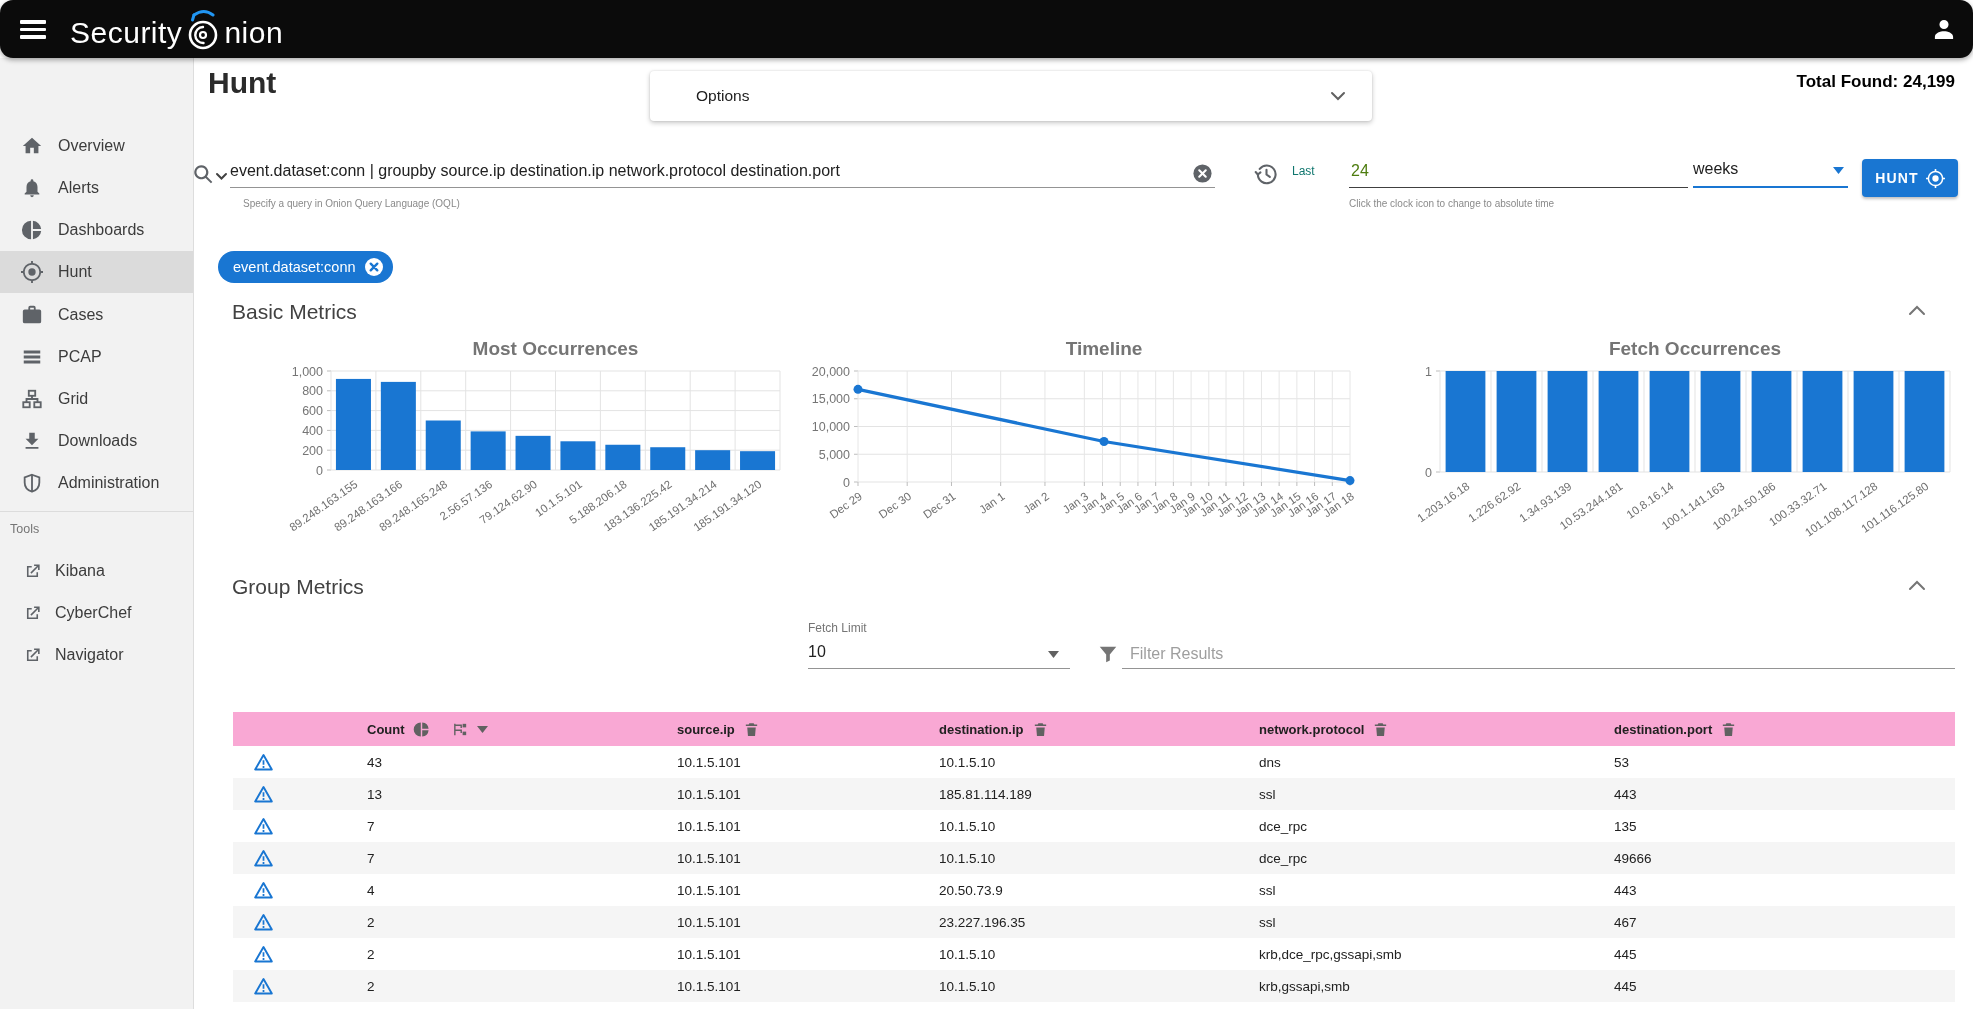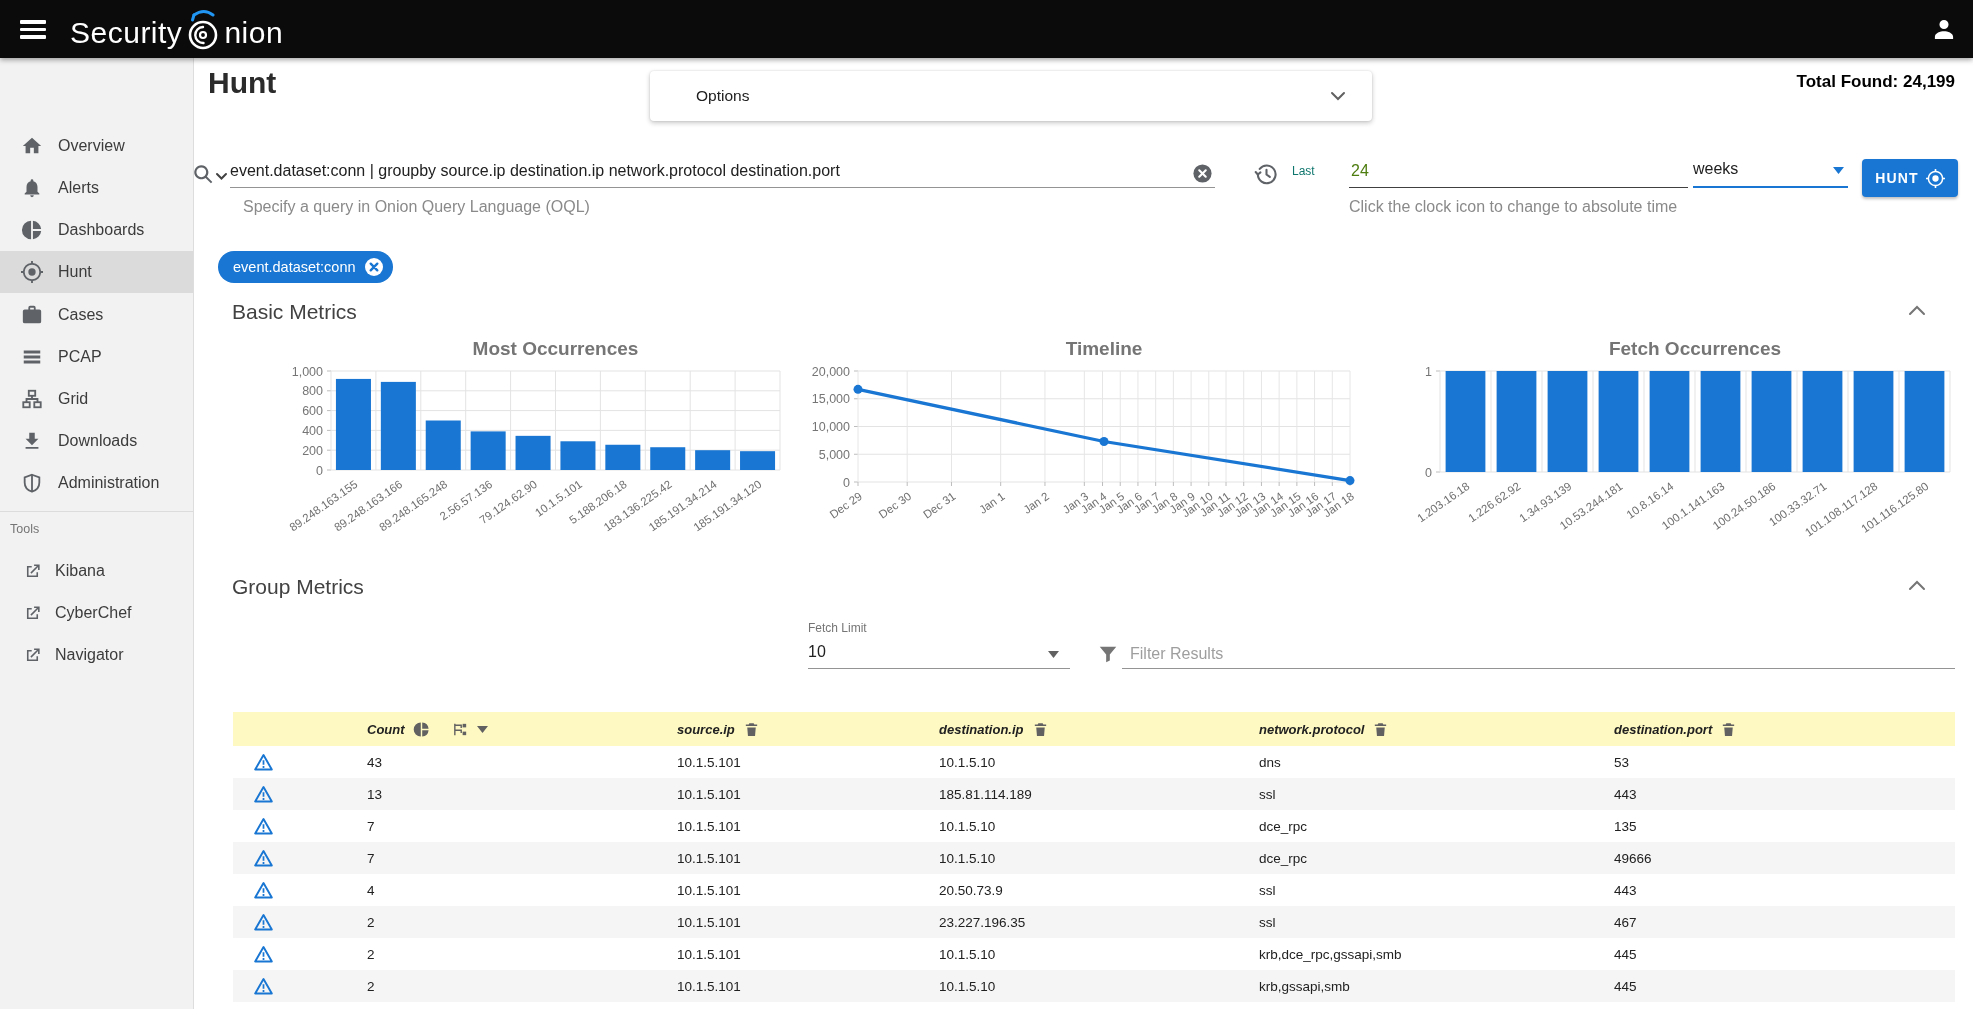--- a/index.html
+++ b/index.html
@@ -1,20 +1,20 @@
 <!DOCTYPE html>
 <html style="--accent: #1976d2;"><head>
 <meta charset="utf-8">
 <style>
   html,body{margin:0;padding:0;background:#fff;}
   .screen{position:relative;width:1973px;height:1009px;background:#fff;overflow:hidden;
           font-family:"Liberation Sans",sans-serif;color:#212121;}
   
   .topbar{position:absolute;left:0;top:0;width:1973px;height:58px;background:#0b0b0b;
-          box-shadow:0 2px 5px rgba(0,0,0,.35);z-index:20;display:flex;align-items:center;}
+          box-shadow:0 2px 5px rgba(0,0,0,.35);z-index:20;display:flex;align-items:center;border-radius:13px;}
   .hamburger{position:absolute;left:20px;top:16px;width:26px;height:26px;cursor:pointer;}
   .hamburger div{height:3.4px;background:#fff;margin:4.2px 0;border-radius:1px;}
   .logo{position:absolute;left:70px;top:9px;display:flex;align-items:flex-end;color:#fff;
         font-size:30px;letter-spacing:.5px;}
   .logo .lg-txt{line-height:40px;}
   .account{position:absolute;right:16px;top:16px;width:26px;height:26px;}
   
   .sidebar{position:absolute;left:0;top:58px;width:193px;height:951px;background:#f2f2f2;
            border-right:1px solid #ddd;}
   .sb-item{position:absolute;left:0;width:193px;height:42px;display:flex;align-items:center;cursor:pointer;}
@@ -35,21 +35,21 @@
   .options-card .opt-lbl{margin-left:46px;font-size:15.5px;color:#212121;}
   .options-card .chev{position:absolute;right:26px;top:20px;}
   .total-found{position:absolute;right:18px;top:72px;font-size:17px;font-weight:bold;color:#000;}
   
   .q-search-ico{position:absolute;left:191px;top:162px;color:#5f6368;}
   .q-caret{position:absolute;left:215px;top:172px;color:#424242;cursor:pointer;}
   .q-input{position:absolute;left:230px;top:158px;width:985px;height:30px;border:none;outline:none;
       border-bottom:1px solid #949494;font-family:"Liberation Sans",sans-serif;font-size:16px;color:#212121;
       padding:0 34px 4px 0;background:transparent;box-sizing:border-box;}
   .q-clear{position:absolute;left:1192px;top:163px;cursor:pointer;}
-  .hint{position:absolute;font-size:16px;color:#8a8a8a;}
+  .hint{position:absolute;font-size:10px;color:#8a8a8a;}
   .hist-ico{position:absolute;left:1254px;top:162px;color:#5f6368;cursor:pointer;}
   .last-lbl{position:absolute;left:1292px;top:164px;font-size:12px;color:#0f766e;}
   .dur-input{position:absolute;left:1349px;top:158px;width:339px;height:30px;border:none;outline:none;
       border-bottom:1px solid #404040;font-family:"Liberation Sans",sans-serif;font-size:16px;color:#4d7c0f;
       background:transparent;box-sizing:border-box;padding:0 0 4px 2px;}
   .unit-select{position:absolute;left:1693px;top:158px;width:155px;height:30px;border-bottom:2px solid var(--accent);
       font-size:16px;color:#212121;cursor:pointer;box-sizing:border-box;padding-top:2px;}
   .unit-caret{position:absolute;right:4px;top:9px;}
   .hunt-btn{position:absolute;left:1862px;top:159px;width:96px;height:38px;background:var(--accent);border:none;
       border-radius:4px;color:#fff;font-family:"Liberation Sans",sans-serif;font-weight:bold;font-size:14px;
@@ -70,21 +70,21 @@
   .fl-caret{position:absolute;left:1048px;top:651px;}
   .fl-line{position:absolute;left:808px;top:668px;width:262px;height:1px;background:#949494;}
   .funnel{position:absolute;left:1097px;top:643px;color:#757575;}
   .filter-input{position:absolute;left:1128px;top:640px;width:827px;height:26px;border:none;outline:none;
       font-family:"Liberation Sans",sans-serif;font-size:16px;color:#212121;background:transparent;}
   .filter-input::placeholder{color:#9e9e9e;}
   .filter-line{position:absolute;left:1122px;top:668px;width:833px;height:1px;background:#949494;}
   
   .gtable{position:absolute;left:233px;top:712px;width:1722px;font-size:13.5px;color:#212121;}
   .trow{display:flex;height:32px;align-items:center;}
-  .trow.head{height:34px;background:#fef9c3;font-weight:bold;font-size:13px;font-style:italic;}
+  .trow.head{height:34px;background:#f9a8d4;font-weight:bold;font-size:13px;}
   .trow.odd{background:#f5f5f5;}
   .tcell{box-sizing:border-box;padding-left:2px;display:flex;align-items:center;gap:8px;overflow:hidden;white-space:nowrap;}
   .warn{margin-left:18px;display:flex;}
   .hico{color:#616161;display:flex;align-items:center;cursor:pointer;}
   svg{display:block;}
 </style>
 </head>
 <body>
 
 <div class="screen">

